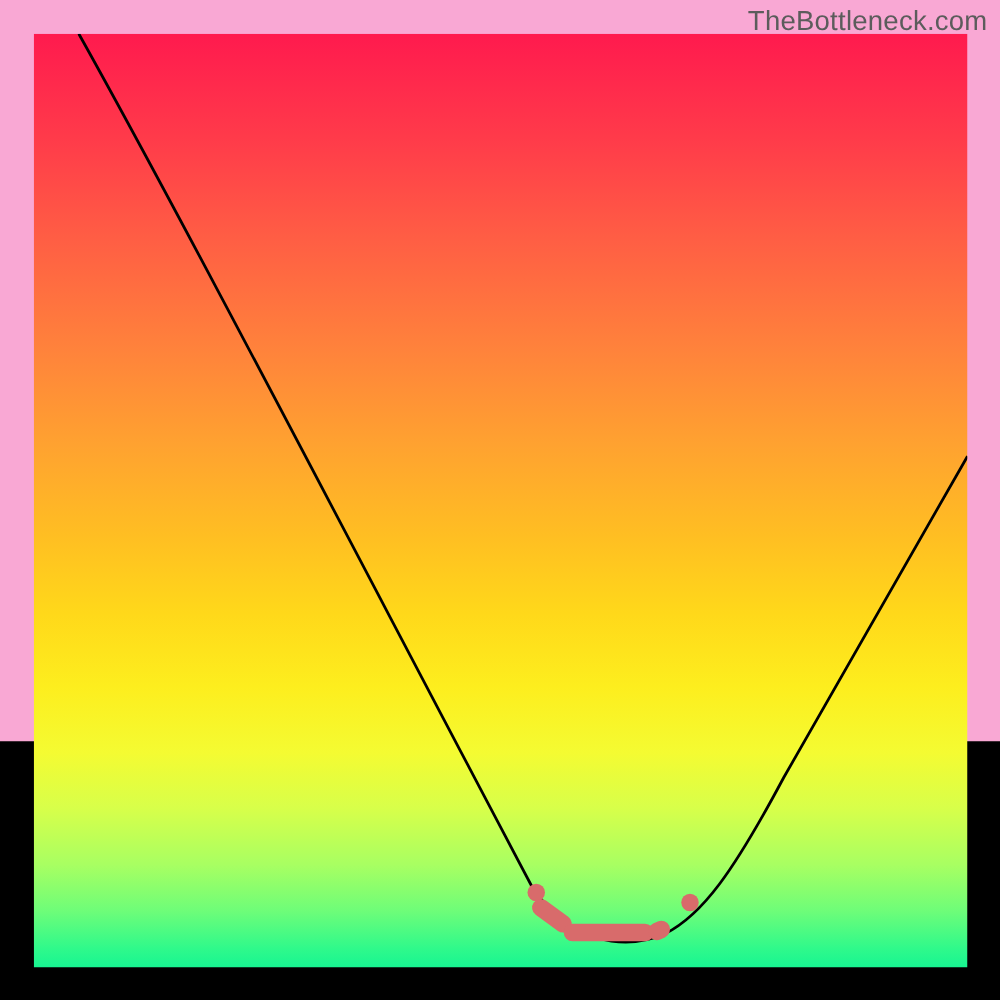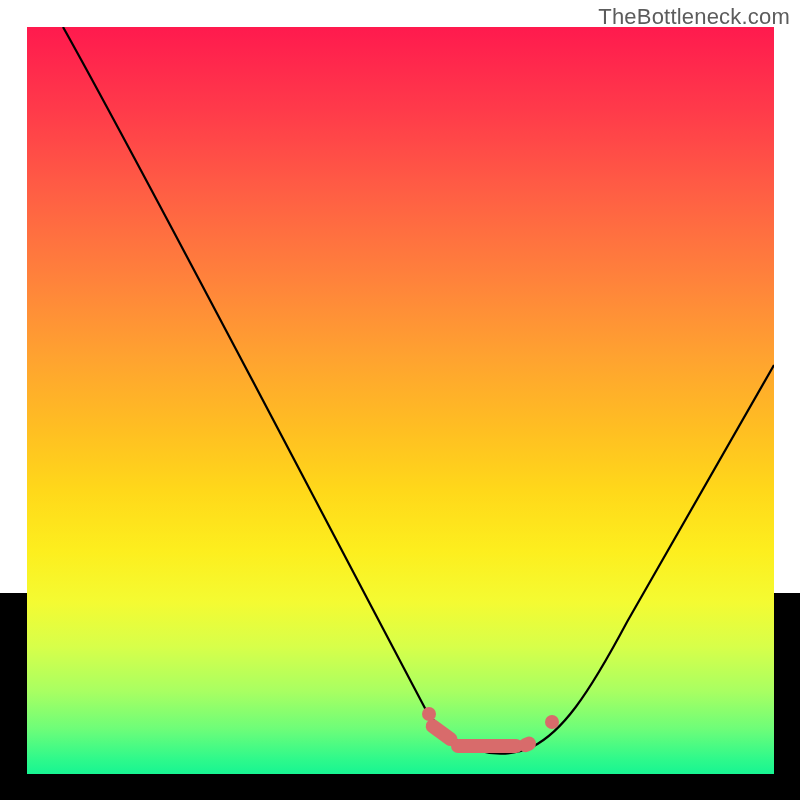--- a/index.html
+++ b/index.html
@@ -8,21 +8,21 @@
     width: 800px;
     height: 800px;
     background: #000;
     overflow: hidden;
     font-family: Arial, Helvetica, sans-serif;
   }
   .outer {
     position: relative;
     width: 800px;
     height: 593px;
-    background: #ffffff;
+    background: #f9a8d4;
   }
   .watermark {
     position: absolute;
     top: 4px;
     right: 10px;
     font-size: 22px;
     font-weight: 500;
     color: #5c5c5c;
     letter-spacing: 0.2px;
     z-index: 5;

